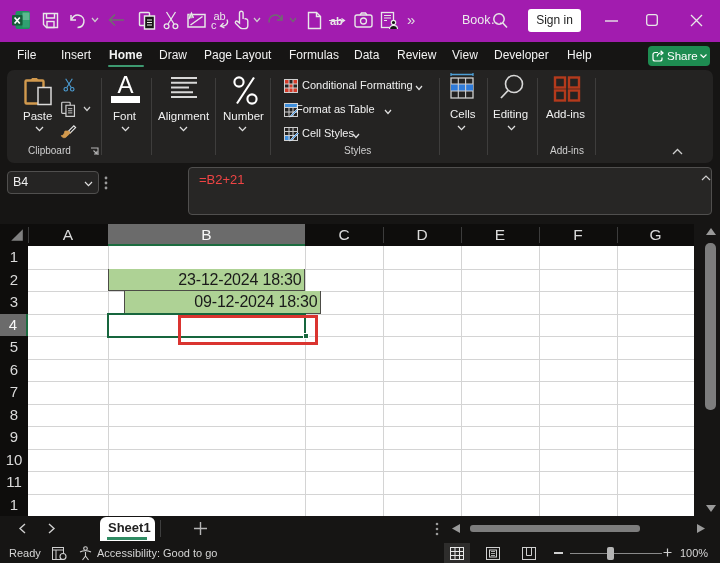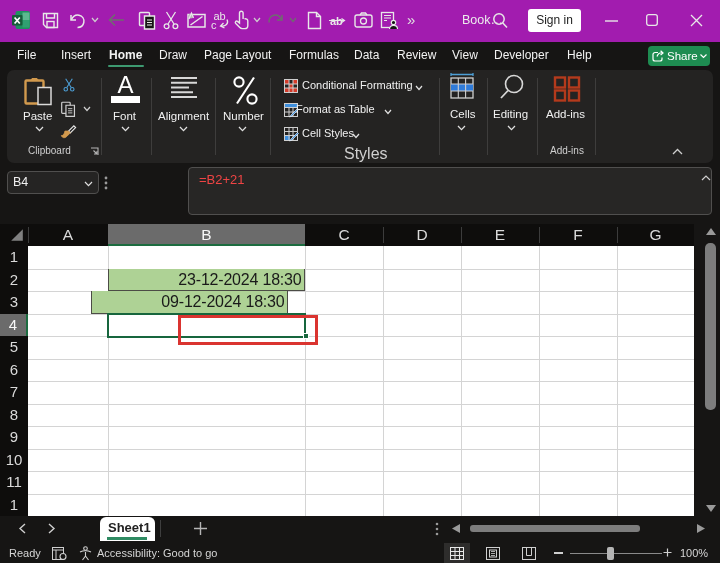--- a/index.html
+++ b/index.html
@@ -251,21 +251,21 @@
     <svg class="abs" style="left:277px;top:57px" width="15" height="15" viewBox="0 0 15 15">
       <rect x="0.5" y="0.5" width="13" height="13" fill="none" stroke="#cfcfcf" stroke-width="1"></rect>
       <rect x="1" y="8" width="5" height="5" fill="#3f8fdd"></rect>
       <path d="M0.5 4.5 h13 M0.5 8.5 h13 M5 0.5 v13 M9 0.5 v13" stroke="#cfcfcf" stroke-width="1"></path>
       <path d="M13.5 5.5 L7 12 L5.5 14 L8 13 L14.5 6.5 z" fill="#3f8fdd" stroke="#fff" stroke-width="0.6"></path>
     </svg>
     <div class="abs" style="left:295px;top:57px;color:#f0f0f0;font-size:11px;">Cell Styles</div>
     <svg class="abs" style="left:345px;top:63px" width="8" height="6" viewBox="0 0 8 6">
         <path d="M1 1 L4 4.5 L7 1" fill="none" stroke="#e0e0e0" stroke-width="1.2"></path>
       </svg>
-    <div class="abs" style="left:337px;top:75px;color:#cfcfcf;font-size:16px;">Styles</div>
+    <div class="abs" style="left:337px;top:75px;color:#cfcfcf;font-size:10px;">Styles</div>
 
     <svg class="abs" style="left:443px;top:2px" width="24" height="28" viewBox="0 0 24 28">
       <path d="M1 1 v3 M1 2.5 h22 M23 1 v3" stroke="#4d9fd6" stroke-width="1.3"></path>
       <rect x="1" y="6" width="22" height="20" fill="none" stroke="#cfcfcf" stroke-width="1.3"></rect>
       <rect x="1" y="12" width="22" height="7" fill="#2f7bd9"></rect>
       <path d="M1 12 h22 M1 19 h22 M8.3 6 v20 M15.6 6 v20" stroke="#cfcfcf" stroke-width="1.1"></path>
     </svg>
     <div class="abs" style="left:443px;top:38px;color:#f0f0f0;font-size:11.5px;">Cells</div>
     <svg class="abs" style="left:450px;top:55px" width="9" height="6" viewBox="0 0 9 6">
         <path d="M1 1 L4.5 4.6 L8 1" fill="none" stroke="#e0e0e0" stroke-width="1.3"></path>
@@ -367,21 +367,21 @@
         <div class="abs" style="left:28px;top:134.5px;width:666px;height:1px;background:#d4d4d4;"></div>
         <div class="abs" style="left:28px;top:157px;width:666px;height:1px;background:#d4d4d4;"></div>
         <div class="abs" style="left:28px;top:179.5px;width:666px;height:1px;background:#d4d4d4;"></div>
         <div class="abs" style="left:28px;top:202px;width:666px;height:1px;background:#d4d4d4;"></div>
         <div class="abs" style="left:28px;top:224.5px;width:666px;height:1px;background:#d4d4d4;"></div>
         <div class="abs" style="left:28px;top:247px;width:666px;height:1px;background:#d4d4d4;"></div>
         <div class="abs" style="left:28px;top:269.5px;width:666px;height:1px;background:#d4d4d4;"></div>
       </div>
 
     <div class="abs" style="left:108px;top:45px;width:197px;height:22px;background:#aed295;border-left:1px solid #4c4c46;border-right:1px solid #4c4c46;border-bottom:1px solid #4c4c46;color:#1a1a1a;font-size:16px;letter-spacing:-0.2px;line-height:21px;text-align:right;padding-right:2.5px;">23-12-2024 18:30</div>
-    <div class="abs" style="left:91px;top:67px;width:197px;height:23px;background:#aed295;border-left:1px solid #4c4c46;border-right:1px solid #4c4c46;border-bottom:1px solid #4c4c46;color:#1a1a1a;font-size:16px;letter-spacing:-0.2px;line-height:22px;text-align:right;padding-right:2.5px;">09-12-2024 18:30</div>
+    <div class="abs" style="left:124px;top:67px;width:197px;height:23px;background:#aed295;border-left:1px solid #4c4c46;border-right:1px solid #4c4c46;border-bottom:1px solid #4c4c46;color:#1a1a1a;font-size:16px;letter-spacing:-0.2px;line-height:22px;text-align:right;padding-right:2.5px;">09-12-2024 18:30</div>
 
     <div class="abs" style="left:106.5px;top:88.5px;width:199px;height:25px;border:2px solid #17663d;"></div>
     <div class="abs" style="left:303px;top:109px;width:6px;height:6px;background:#17663d;border:1px solid #fff;"></div>
 
     <div class="abs" style="left:178px;top:91px;width:140px;height:30px;border:3.5px solid #da3430;"></div>
 
     <div class="abs" style="left:694px;top:0;width:26px;height:292px;background:#161514;">
       <svg class="abs" style="left:12px;top:4px" width="10" height="7" viewBox="0 0 10 7">
           <path d="M5 0 L10 7 H0 z" fill="#9a9a9a"></path>
         </svg>

